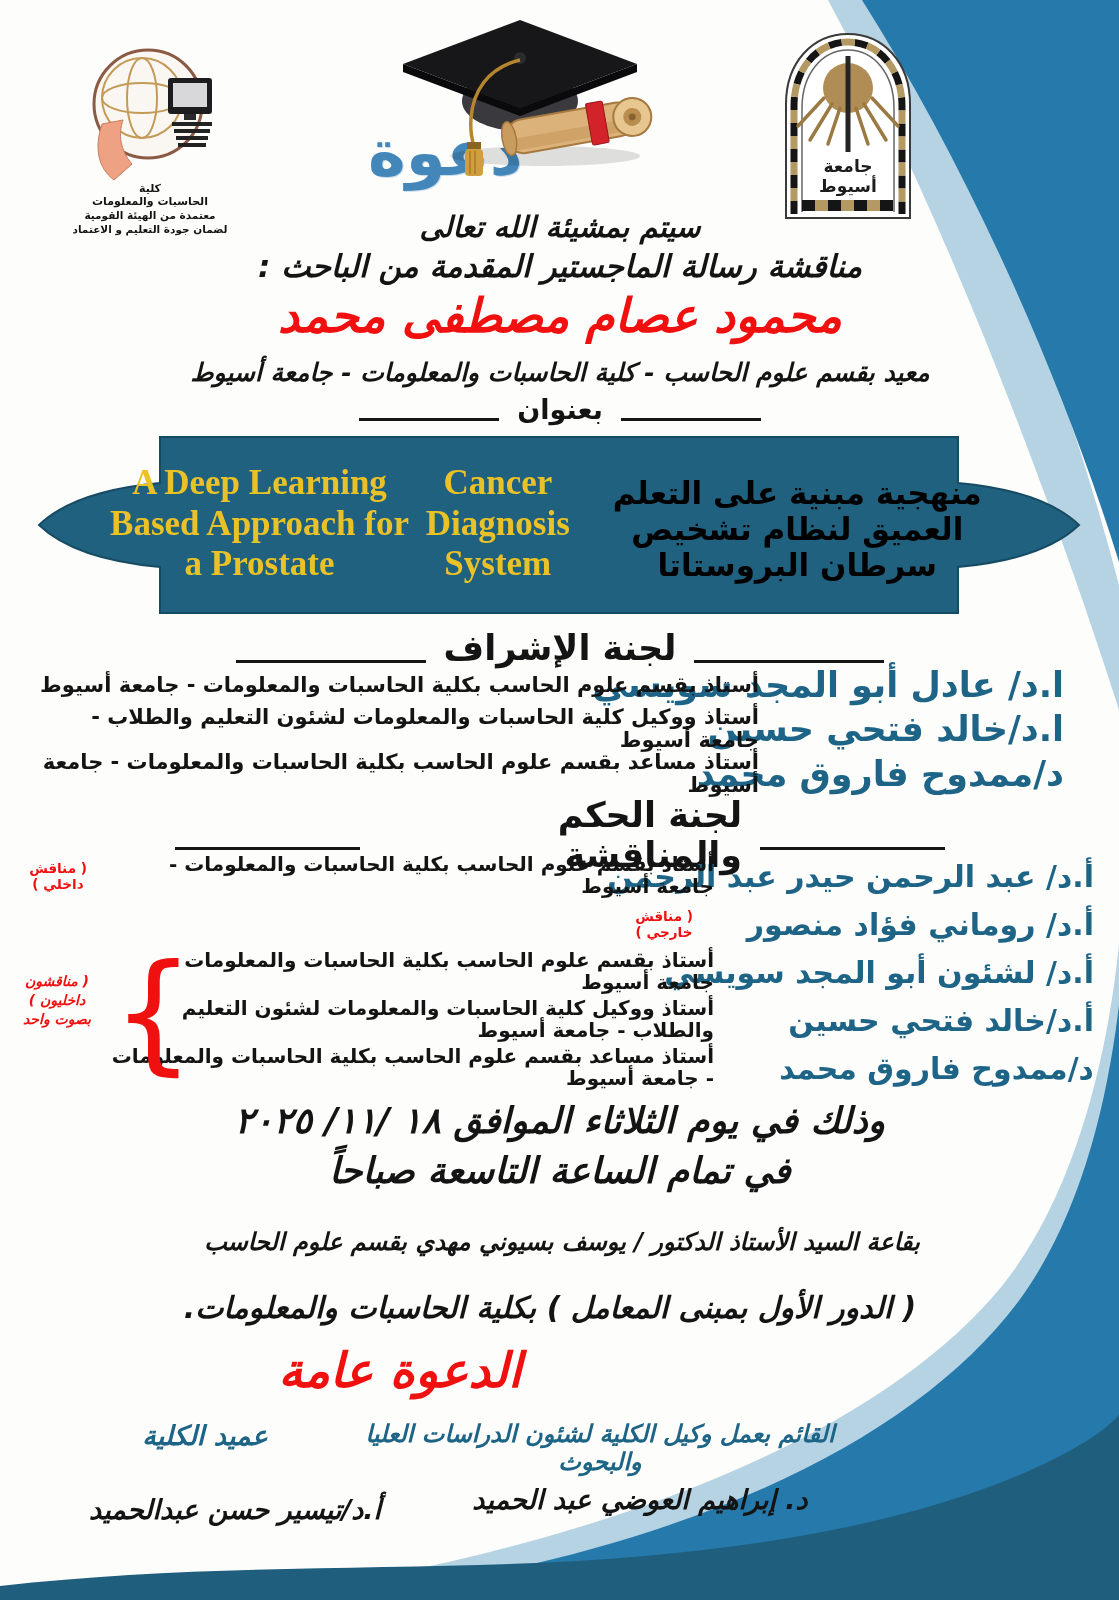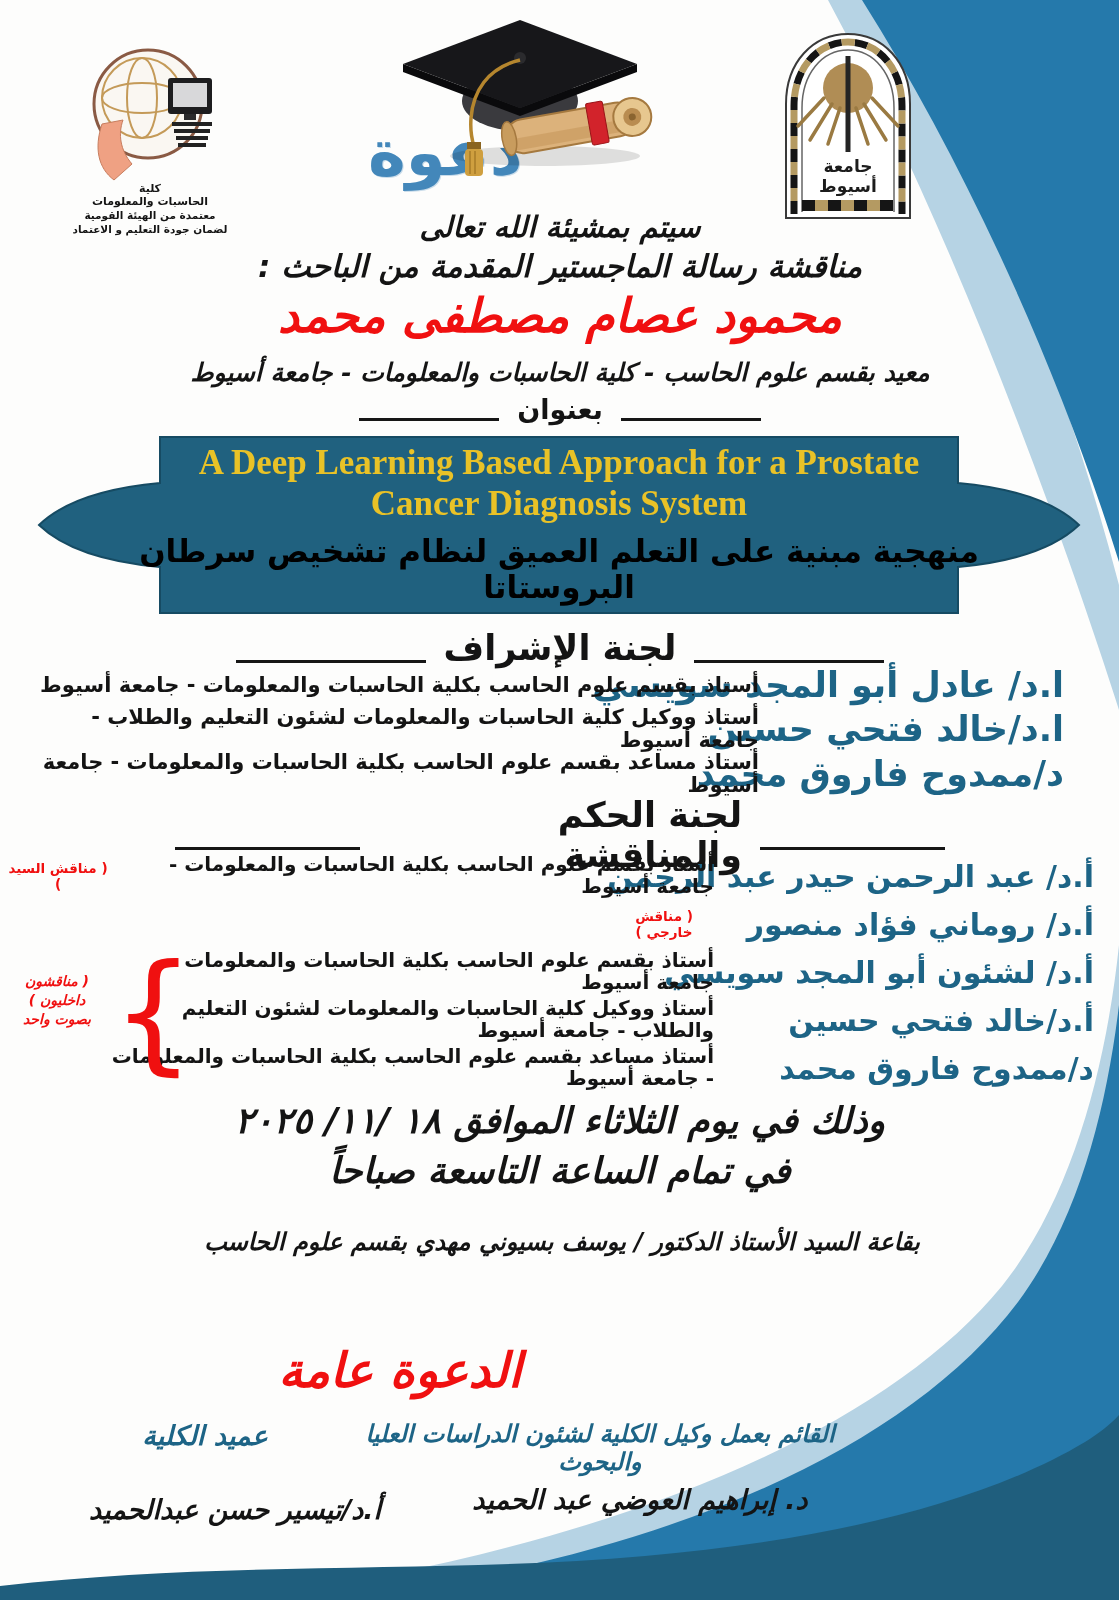--- a/index.html
+++ b/index.html
@@ -32,21 +32,21 @@
   #researcher-title{left:60px;top:358px;width:1000px;font-size:25px;}
   .heading-row{display:flex;align-items:center;justify-content:center;gap:18px;}
   .heading-line{height:3px;background:#161616;}
   #titled-row{left:260px;top:394px;width:600px;}
   #titled-row .heading-line{width:140px;margin-top:20px;}
   #titled-row .heading-text{font-size:27px;font-weight:bold;}
 
   
   #banner{left:8px;top:430px;width:1102px;height:190px;}
   #banner svg{position:absolute;inset:0;}
-  #banner .banner-text{position:relative;z-index:1;height:100%;display:flex;flex-direction:column;
+  #banner .banner-text{position:relative;z-index:1;height:100%;display:flex;
     align-items:center;justify-content:center;padding:4px 95px 6px;box-sizing:border-box;}
   .title-en{font-family:"Liberation Serif",serif;font-weight:bold;font-size:35px;
     color:var(--gold);line-height:1.16;text-align:center;}
   .title-ar{font-size:31px;font-weight:bold;color:#000000;margin-top:9px;text-align:center;}
 
   
   #sup-heading{left:200px;top:628px;width:720px;}
   #jury-heading{left:175px;top:795px;width:770px;}
   .section-title{font-size:35px;font-weight:bold;}
   #sup-heading .heading-line,#jury-heading .heading-line{width:190px;margin-top:26px;}
@@ -219,21 +219,21 @@
   <div id="jury-heading" class="abs heading-row">
     <div class="heading-line"></div>
     <div class="section-title rtl">لجنة الحكم والمناقشة</div>
     <div class="heading-line"></div>
   </div>
 
   <div id="jury-list" class="abs">
     <div class="jury-row">
       <div class="jury-name">أ.د/ عبد الرحمن حيدر عبد الرحمن</div>
       <div class="jury-role">أستاذ بقسم علوم الحاسب بكلية الحاسبات والمعلومات - جامعة أسيوط</div>
-      <div class="jury-note">( مناقش السيد )</div>
+      <div class="jury-note">( مناقش داخلي )</div>
     </div>
     <div class="jury-row">
       <div class="jury-name">أ.د/ روماني فؤاد منصور</div>
       <div class="jury-note">( مناقش خارجي )</div>
     </div>
     <div class="jury-row">
       <div class="jury-name">أ.د/ لشئون أبو المجد سويسي</div>
       <div class="jury-role">أستاذ بقسم علوم الحاسب بكلية الحاسبات والمعلومات - جامعة أسيوط</div>
       <div class="jury-note"></div>
     </div>
@@ -252,20 +252,21 @@
   <div id="jury-brace" class="abs">{</div>
   <div id="jury-group-note" class="abs ctr rtl">
     <div>( مناقشون</div>
     <div>داخليون )</div>
     <div>بصوت واحد</div>
   </div>
 
   <div id="date-line" class="abs ctr b rtl">وذلك في يوم الثلاثاء الموافق ١٨ /١١/ ٢٠٢٥</div>
   <div id="time-line" class="abs ctr b rtl">في تمام الساعة التاسعة صباحاً</div>
   <div id="venue-line1" class="abs ctr b rtl">بقاعة السيد الأستاذ الدكتور / يوسف بسيوني مهدي بقسم علوم الحاسب</div>
+  <div id="venue-line2" class="abs ctr b rtl">( الدور الأول بمبنى المعامل ) بكلية الحاسبات والمعلومات.</div>
 
   <div id="open-invitation" class="abs ctr b rtl">الدعوة عامة</div>
   <div id="vice-dean-title" class="abs ctr b rtl">القائم بعمل وكيل الكلية لشئون الدراسات العليا والبحوث</div>
   <div id="dean-title" class="abs ctr b rtl">عميد الكلية</div>
   <div id="vice-dean-name" class="abs ctr b rtl">د. إبراهيم العوضي عبد الحميد</div>
   <div id="dean-name" class="abs ctr b rtl">أ.د/تيسير حسن عبدالحميد</div>
 
 </div>
 
 </body></html>

